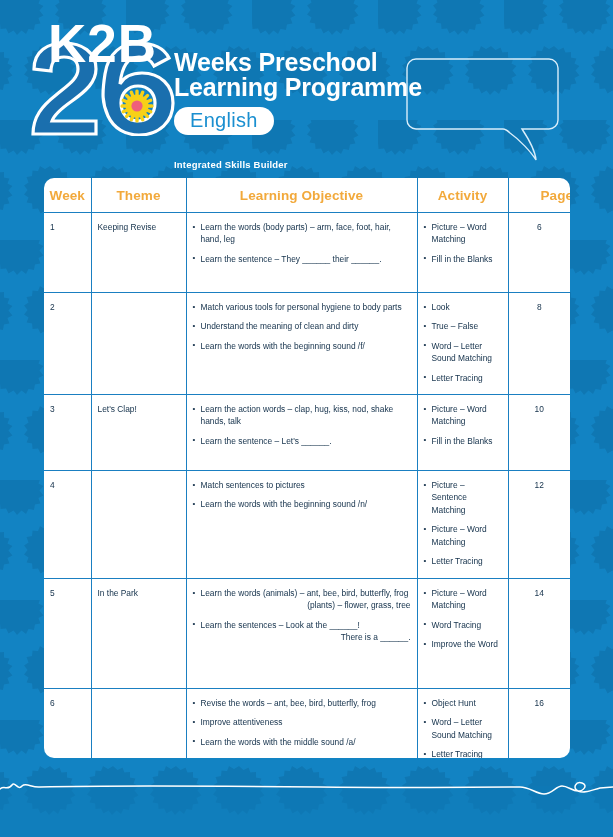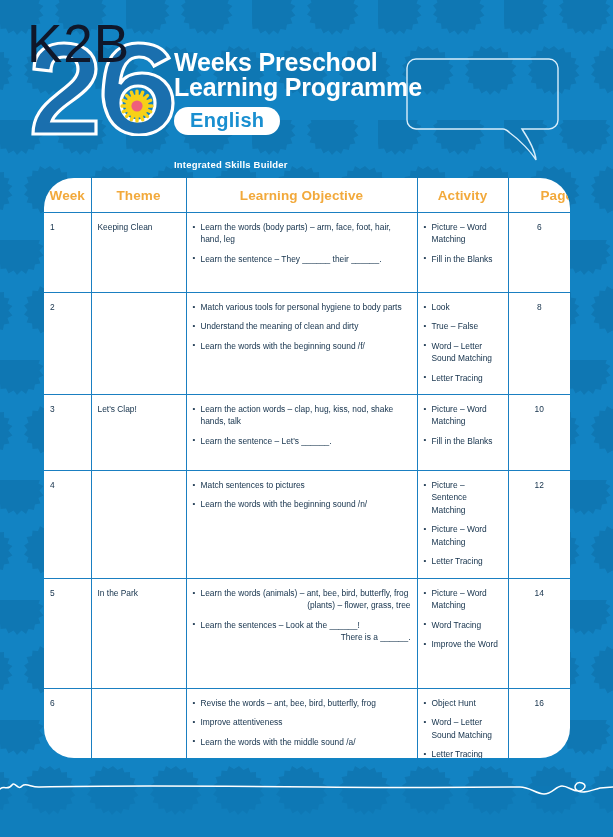--- a/index.html
+++ b/index.html
@@ -64,21 +64,21 @@
     line-height: 25px;
     white-space: nowrap;
   }
 
   #english-badge {
     margin-top: 7px;
     display: inline-block;
     background: #ffffff;
     color: #1a8fd0;
     font-size: 20px;
-    font-weight: bold;
+    font-weight: normal;
     letter-spacing: 0.3px;
     padding: 2px 16px 4px 16px;
     border-radius: 16px;
     line-height: 22px;
   }
 
   #subtitle {
     margin-top: 24px;
     color: #ffffff;
     font-size: 9.5px;
@@ -93,37 +93,37 @@
     top: 56px;
     width: 170px;
     height: 116px;
   }
 
   #level-bubble-text {
     position: absolute;
     left: 0;
     top: 14px;
     width: 157px;
-    text-align: center;
-    color: #0f172a;
+    text-align: right;
+    color: #ffffff;
     font-size: 53px;
-    font-weight: normal;
+    font-weight: bold;
     letter-spacing: 1px;
     line-height: 60px;
   }
 
   
   #card {
     position: absolute;
     left: 44px;
     top: 178px;
     width: 526px;
     height: 580px;
     background: #ffffff;
-    border-radius: 30px;
+    border-radius: 10px;
     z-index: 3;
     overflow: hidden;
   }
 
   table#schedule {
     width: 100%;
     border-collapse: collapse;
     table-layout: fixed;
   }
 
@@ -338,21 +338,21 @@
         <th>Theme</th>
         <th>Learning Objective</th>
         <th>Activity</th>
         <th>Page</th>
       </tr>
     </thead>
     <tbody>
 
       <tr class="r1">
         <td class="week-cell">1</td>
-        <td class="theme-cell">Keeping Clean</td>
+        <td class="theme-cell">Keeping Revise</td>
         <td class="obj-cell">
           <ul class="bullets">
             <li>Learn the words (body parts) – arm, face, foot, hair, hand, leg</li>
             <li>Learn the sentence – They ______ their ______.</li>
           </ul>
         </td>
         <td class="act-cell">
           <ul class="bullets">
             <li>Picture – Word Matching</li>
             <li>Fill in the Blanks</li>

